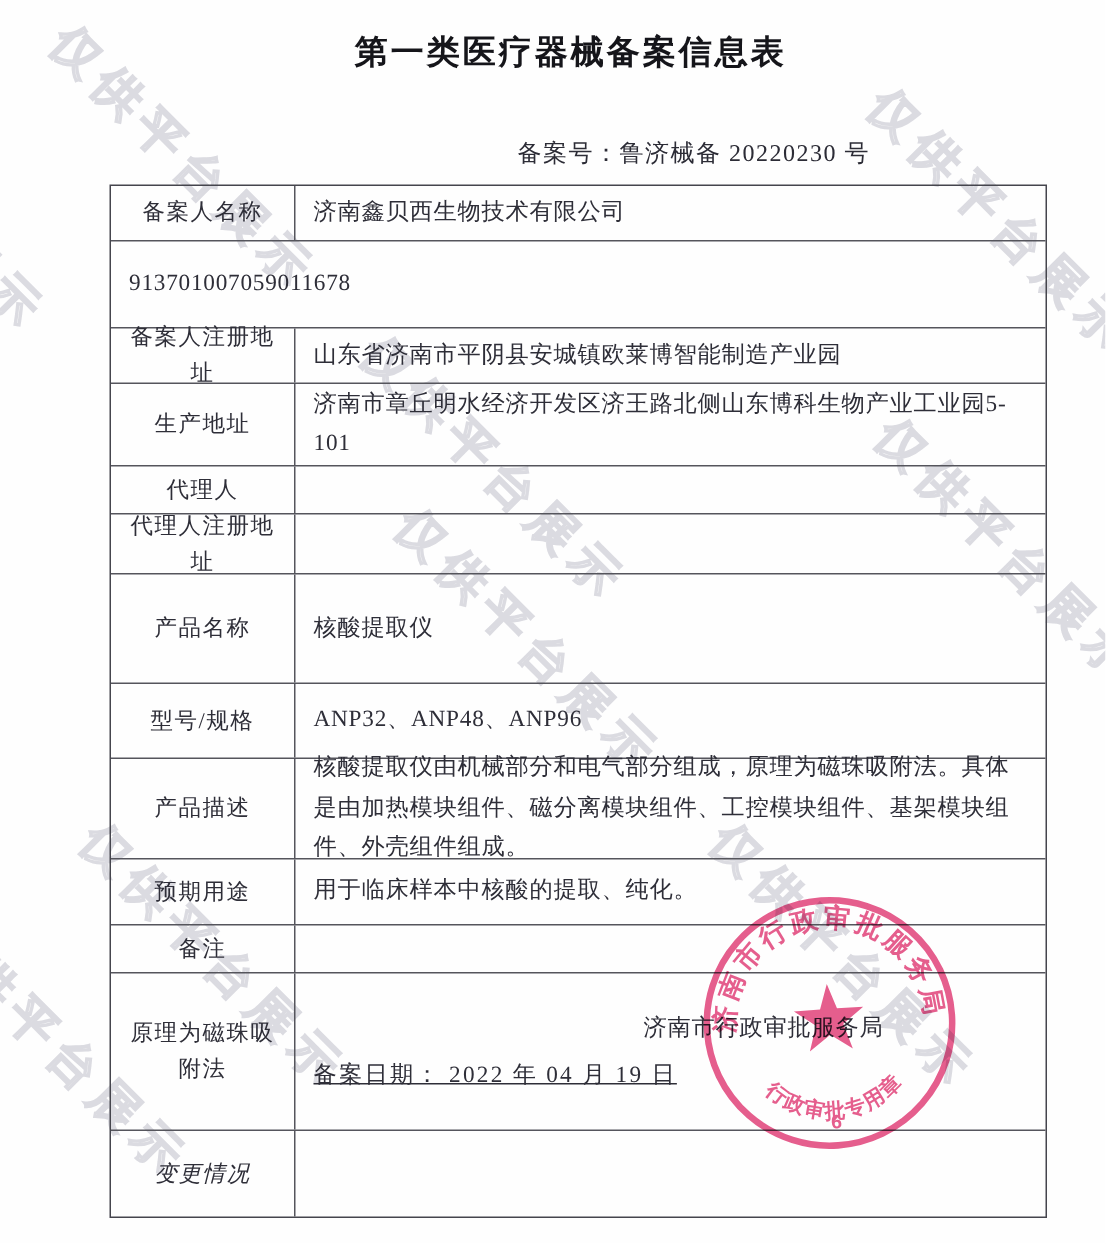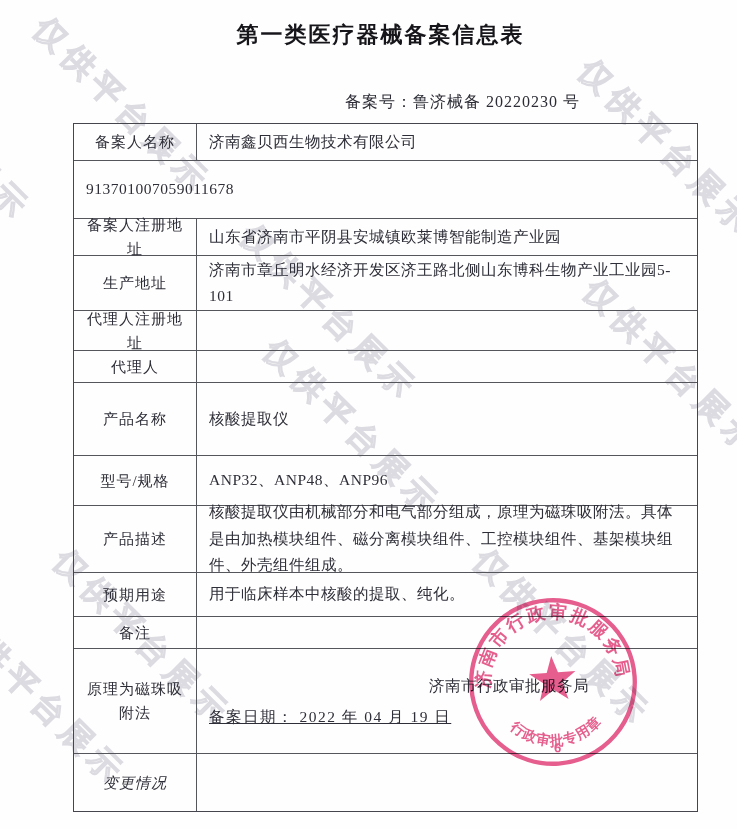--- a/index.html
+++ b/index.html
@@ -134,27 +134,27 @@
     <div class="trow" style="height:37px">
       <div class="tlabel">备案人注册地址</div>
       <div class="tvalue">山东省济南市平阴县安城镇欧莱博智能制造产业园</div>
     </div>
 
     <div class="trow" style="height:55px">
       <div class="tlabel">生产地址</div>
       <div class="tvalue">济南市章丘明水经济开发区济王路北侧山东博科生物产业工业园5-101</div>
     </div>
 
+    <div class="trow" style="height:32px">
+      <div class="tlabel">代理人</div>
+      <div class="tvalue"></div>
+    </div>
+
     <div class="trow" style="height:40px">
       <div class="tlabel">代理人注册地址</div>
-      <div class="tvalue"></div>
-    </div>
-
-    <div class="trow" style="height:32px">
-      <div class="tlabel">代理人</div>
       <div class="tvalue"></div>
     </div>
 
     <div class="trow" style="height:73px">
       <div class="tlabel">产品名称</div>
       <div class="tvalue">核酸提取仪</div>
     </div>
 
     <div class="trow" style="height:50px">
       <div class="tlabel">型号/规格</div>

